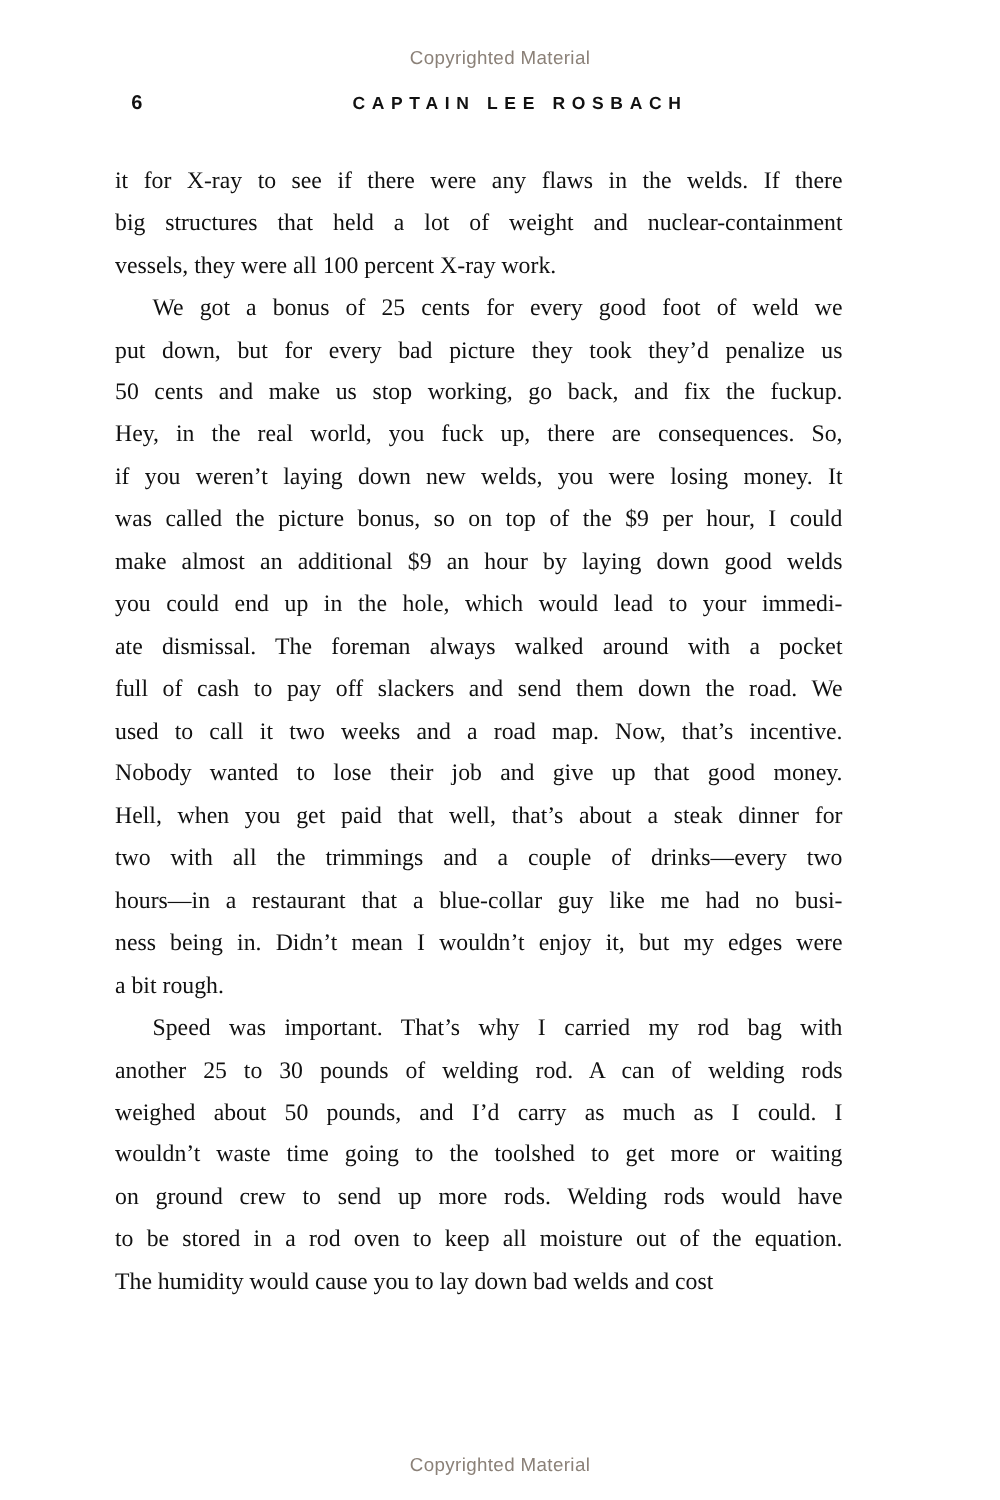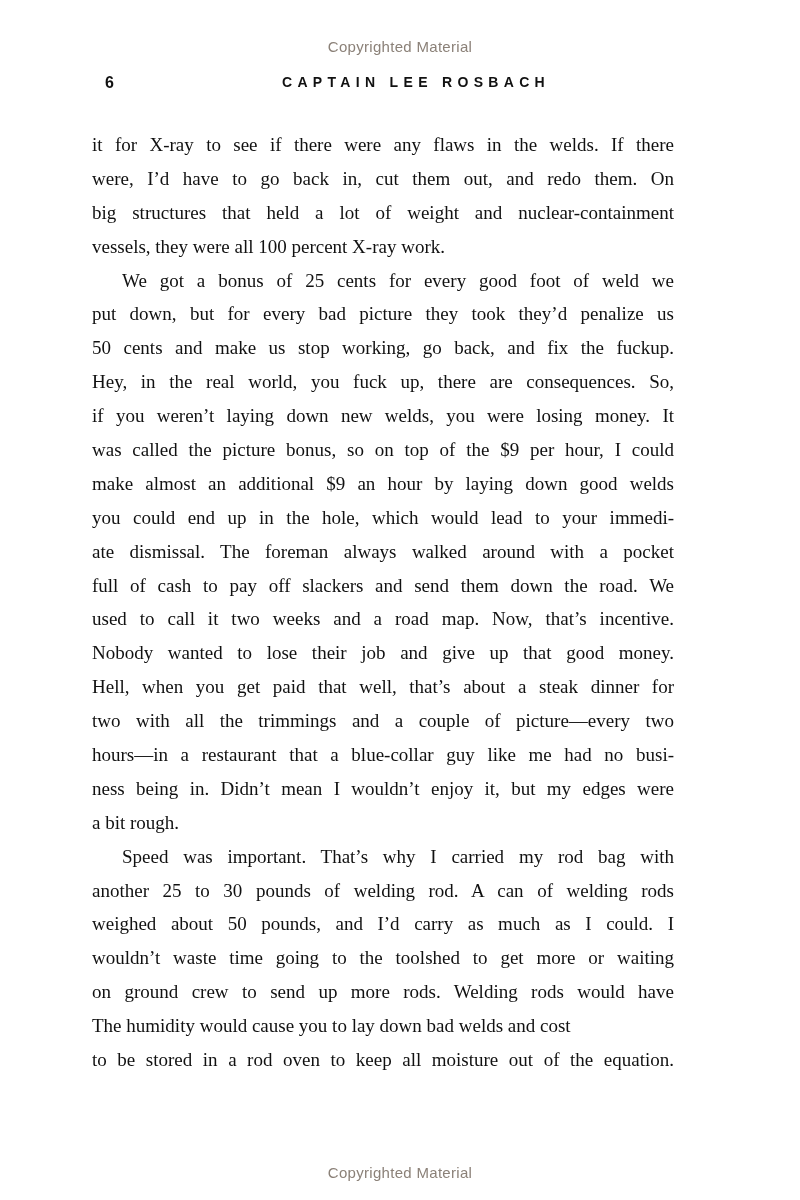--- a/index.html
+++ b/index.html
@@ -85,49 +85,48 @@
   <div class="copyright-notice top">Copyrighted Material</div>
 
   <div class="running-header">
     <span class="page-number">6</span>
     <span class="running-title">CAPTAIN LEE ROSBACH</span>
   </div>
 
   <div class="body-text" id="paragraphs">
       <div class="paragraph">
         <div class="line">it for X-ray to see if there were any flaws in the welds. If there</div>
-        <div class="line">were, I’d have to go back in, cut them out, and redo them. On</div>
         <div class="line">big structures that held a lot of weight and nuclear-containment</div>
         <div class="line last">vessels, they were all 100 percent X-ray work.</div>
       </div>
       <div class="paragraph indent">
         <div class="line">We got a bonus of 25 cents for every good foot of weld we</div>
         <div class="line">put down, but for every bad picture they took they’d penalize us</div>
         <div class="line">50 cents and make us stop working, go back, and fix the fuckup.</div>
         <div class="line">Hey, in the real world, you fuck up, there are consequences. So,</div>
         <div class="line">if you weren’t laying down new welds, you were losing money. It</div>
         <div class="line">was called the picture bonus, so on top of the $9 per hour, I could</div>
         <div class="line">make almost an additional $9 an hour by laying down good welds</div>
         <div class="line">you could end up in the hole, which would lead to your immedi-</div>
         <div class="line">ate dismissal. The foreman always walked around with a pocket</div>
         <div class="line">full of cash to pay off slackers and send them down the road. We</div>
         <div class="line">used to call it two weeks and a road map. Now, that’s incentive.</div>
         <div class="line">Nobody wanted to lose their job and give up that good money.</div>
         <div class="line">Hell, when you get paid that well, that’s about a steak dinner for</div>
-        <div class="line">two with all the trimmings and a couple of picture—every two</div>
+        <div class="line">two with all the trimmings and a couple of drinks—every two</div>
         <div class="line">hours—in a restaurant that a blue-collar guy like me had no busi-</div>
         <div class="line">ness being in. Didn’t mean I wouldn’t enjoy it, but my edges were</div>
         <div class="line last">a bit rough.</div>
       </div>
       <div class="paragraph indent">
         <div class="line">Speed was important. That’s why I carried my rod bag with</div>
         <div class="line">another 25 to 30 pounds of welding rod. A can of welding rods</div>
         <div class="line">weighed about 50 pounds, and I’d carry as much as I could. I</div>
         <div class="line">wouldn’t waste time going to the toolshed to get more or waiting</div>
         <div class="line">on ground crew to send up more rods. Welding rods would have</div>
+        <div class="line">to be stored in a rod oven to keep all moisture out of the equation.</div>
         <div class="line last">The humidity would cause you to lay down bad welds and cost</div>
-        <div class="line">to be stored in a rod oven to keep all moisture out of the equation.</div>
       </div>
     </div>
 
   <div class="copyright-notice bottom">Copyrighted Material</div>
 
 </div>
 
 </body></html>

